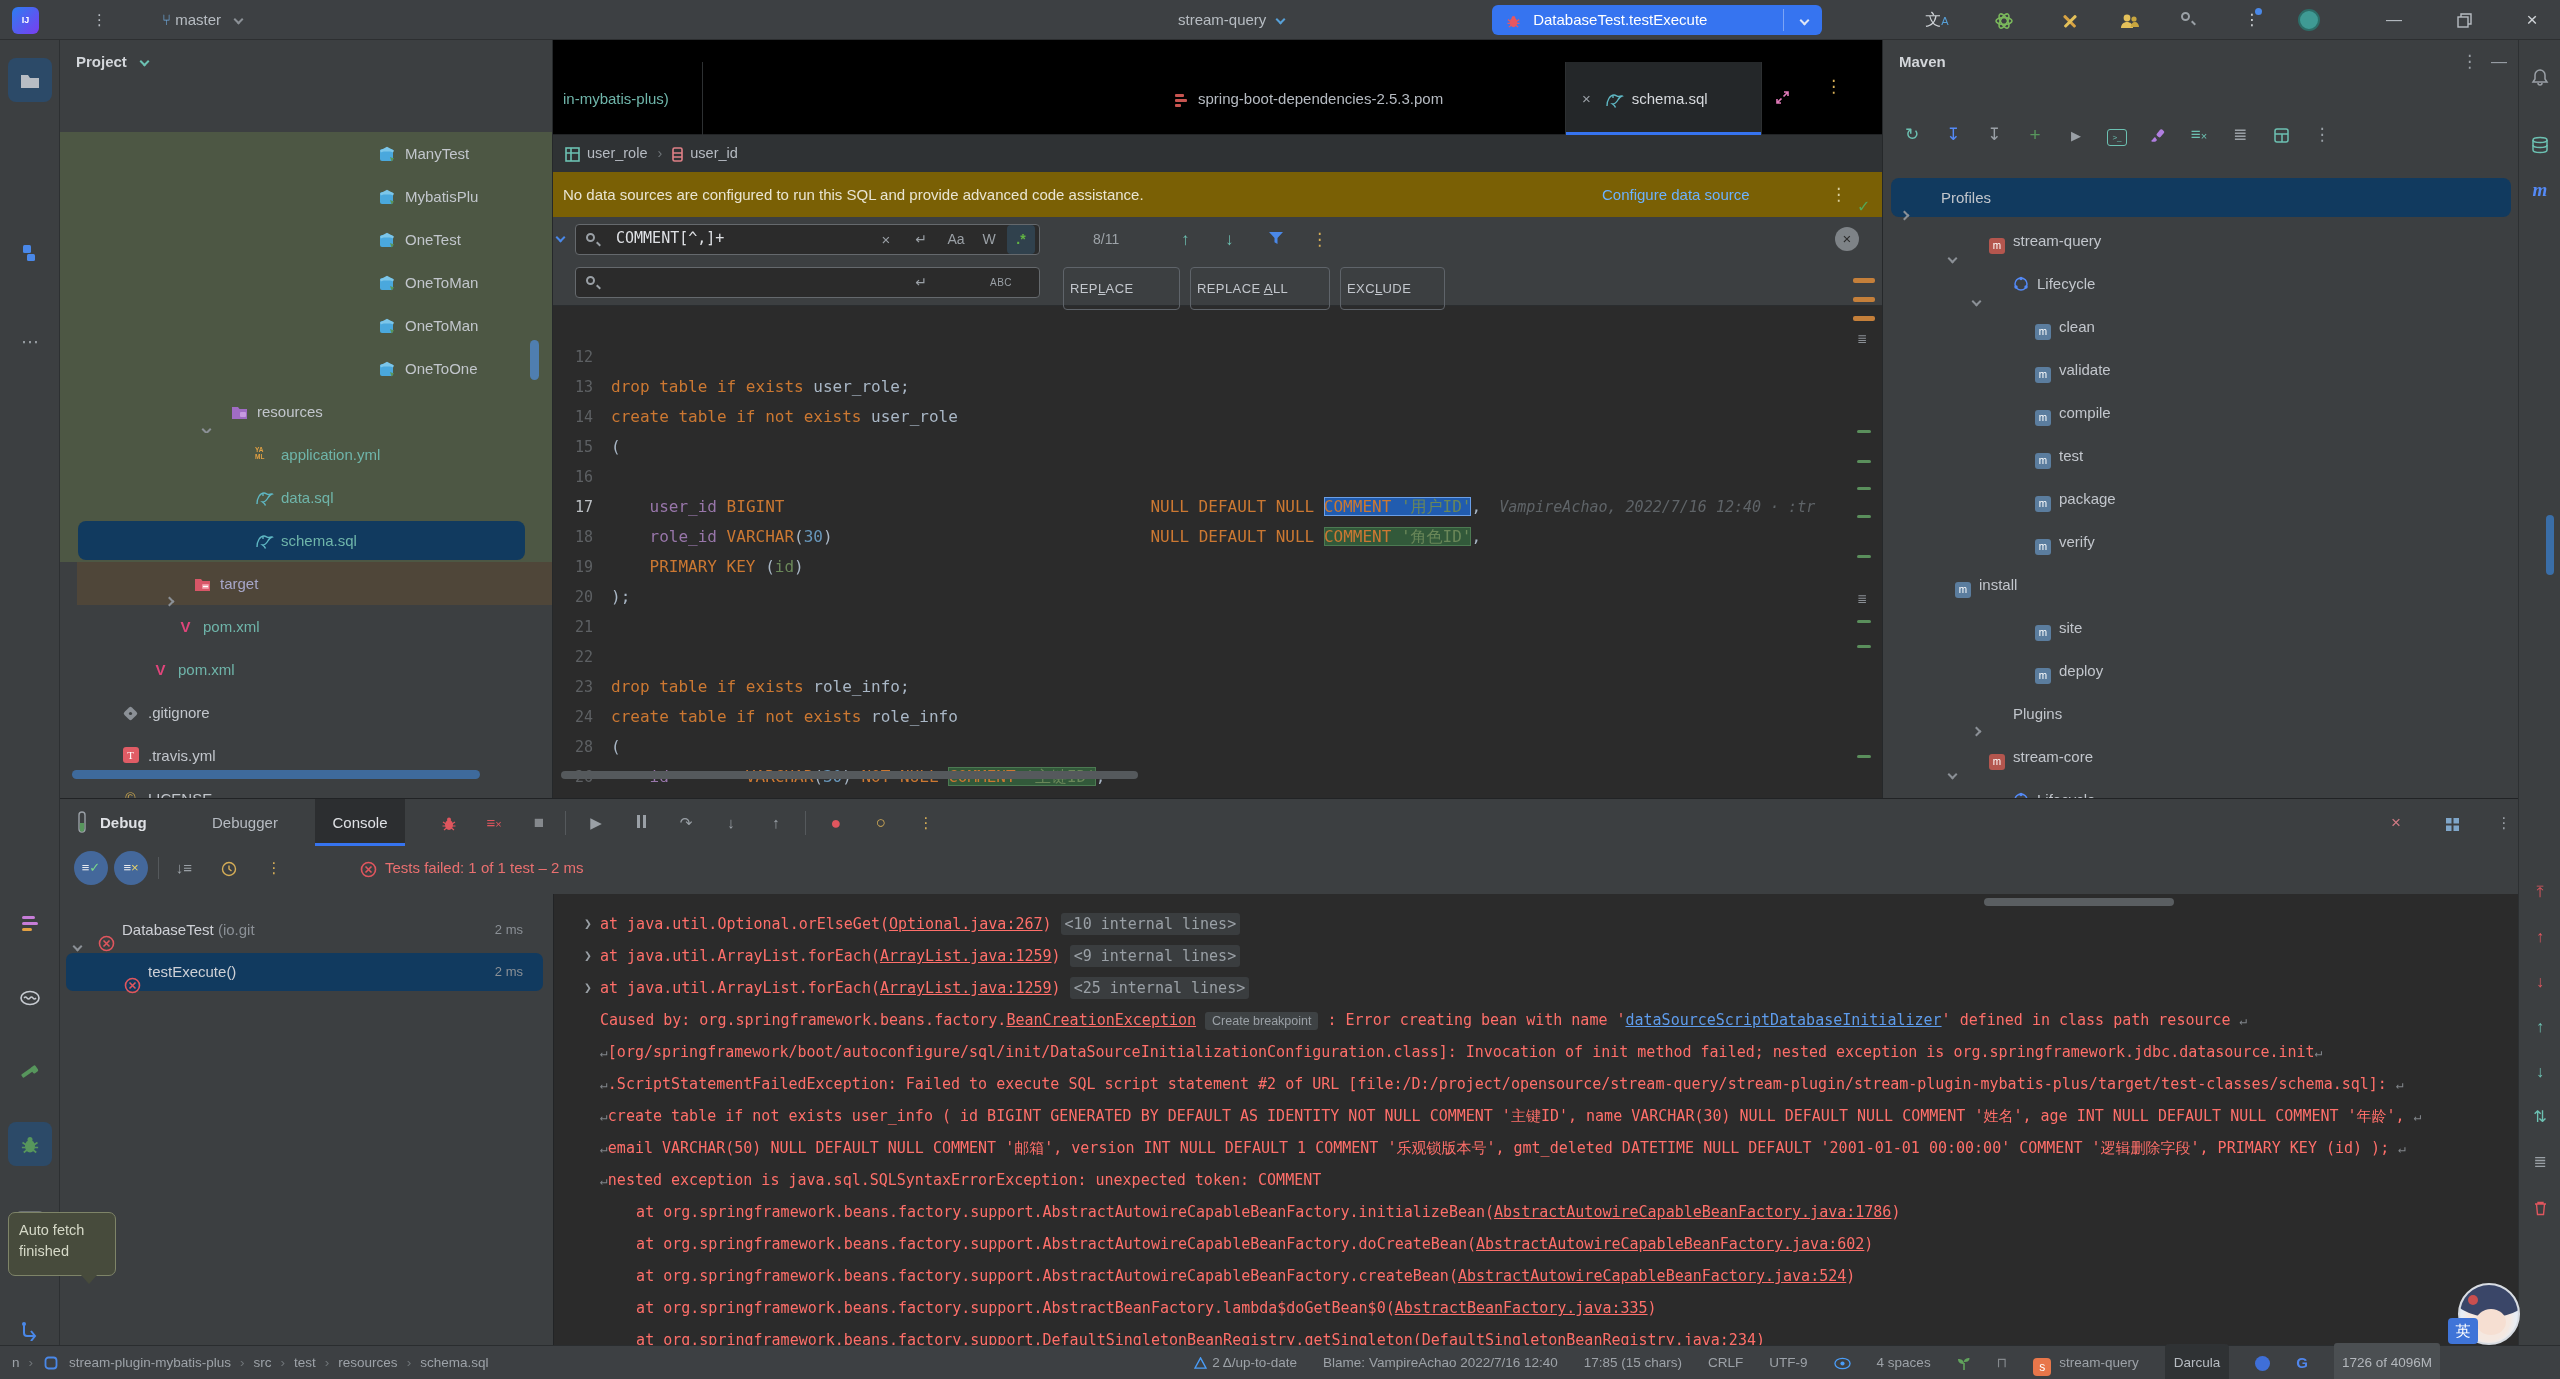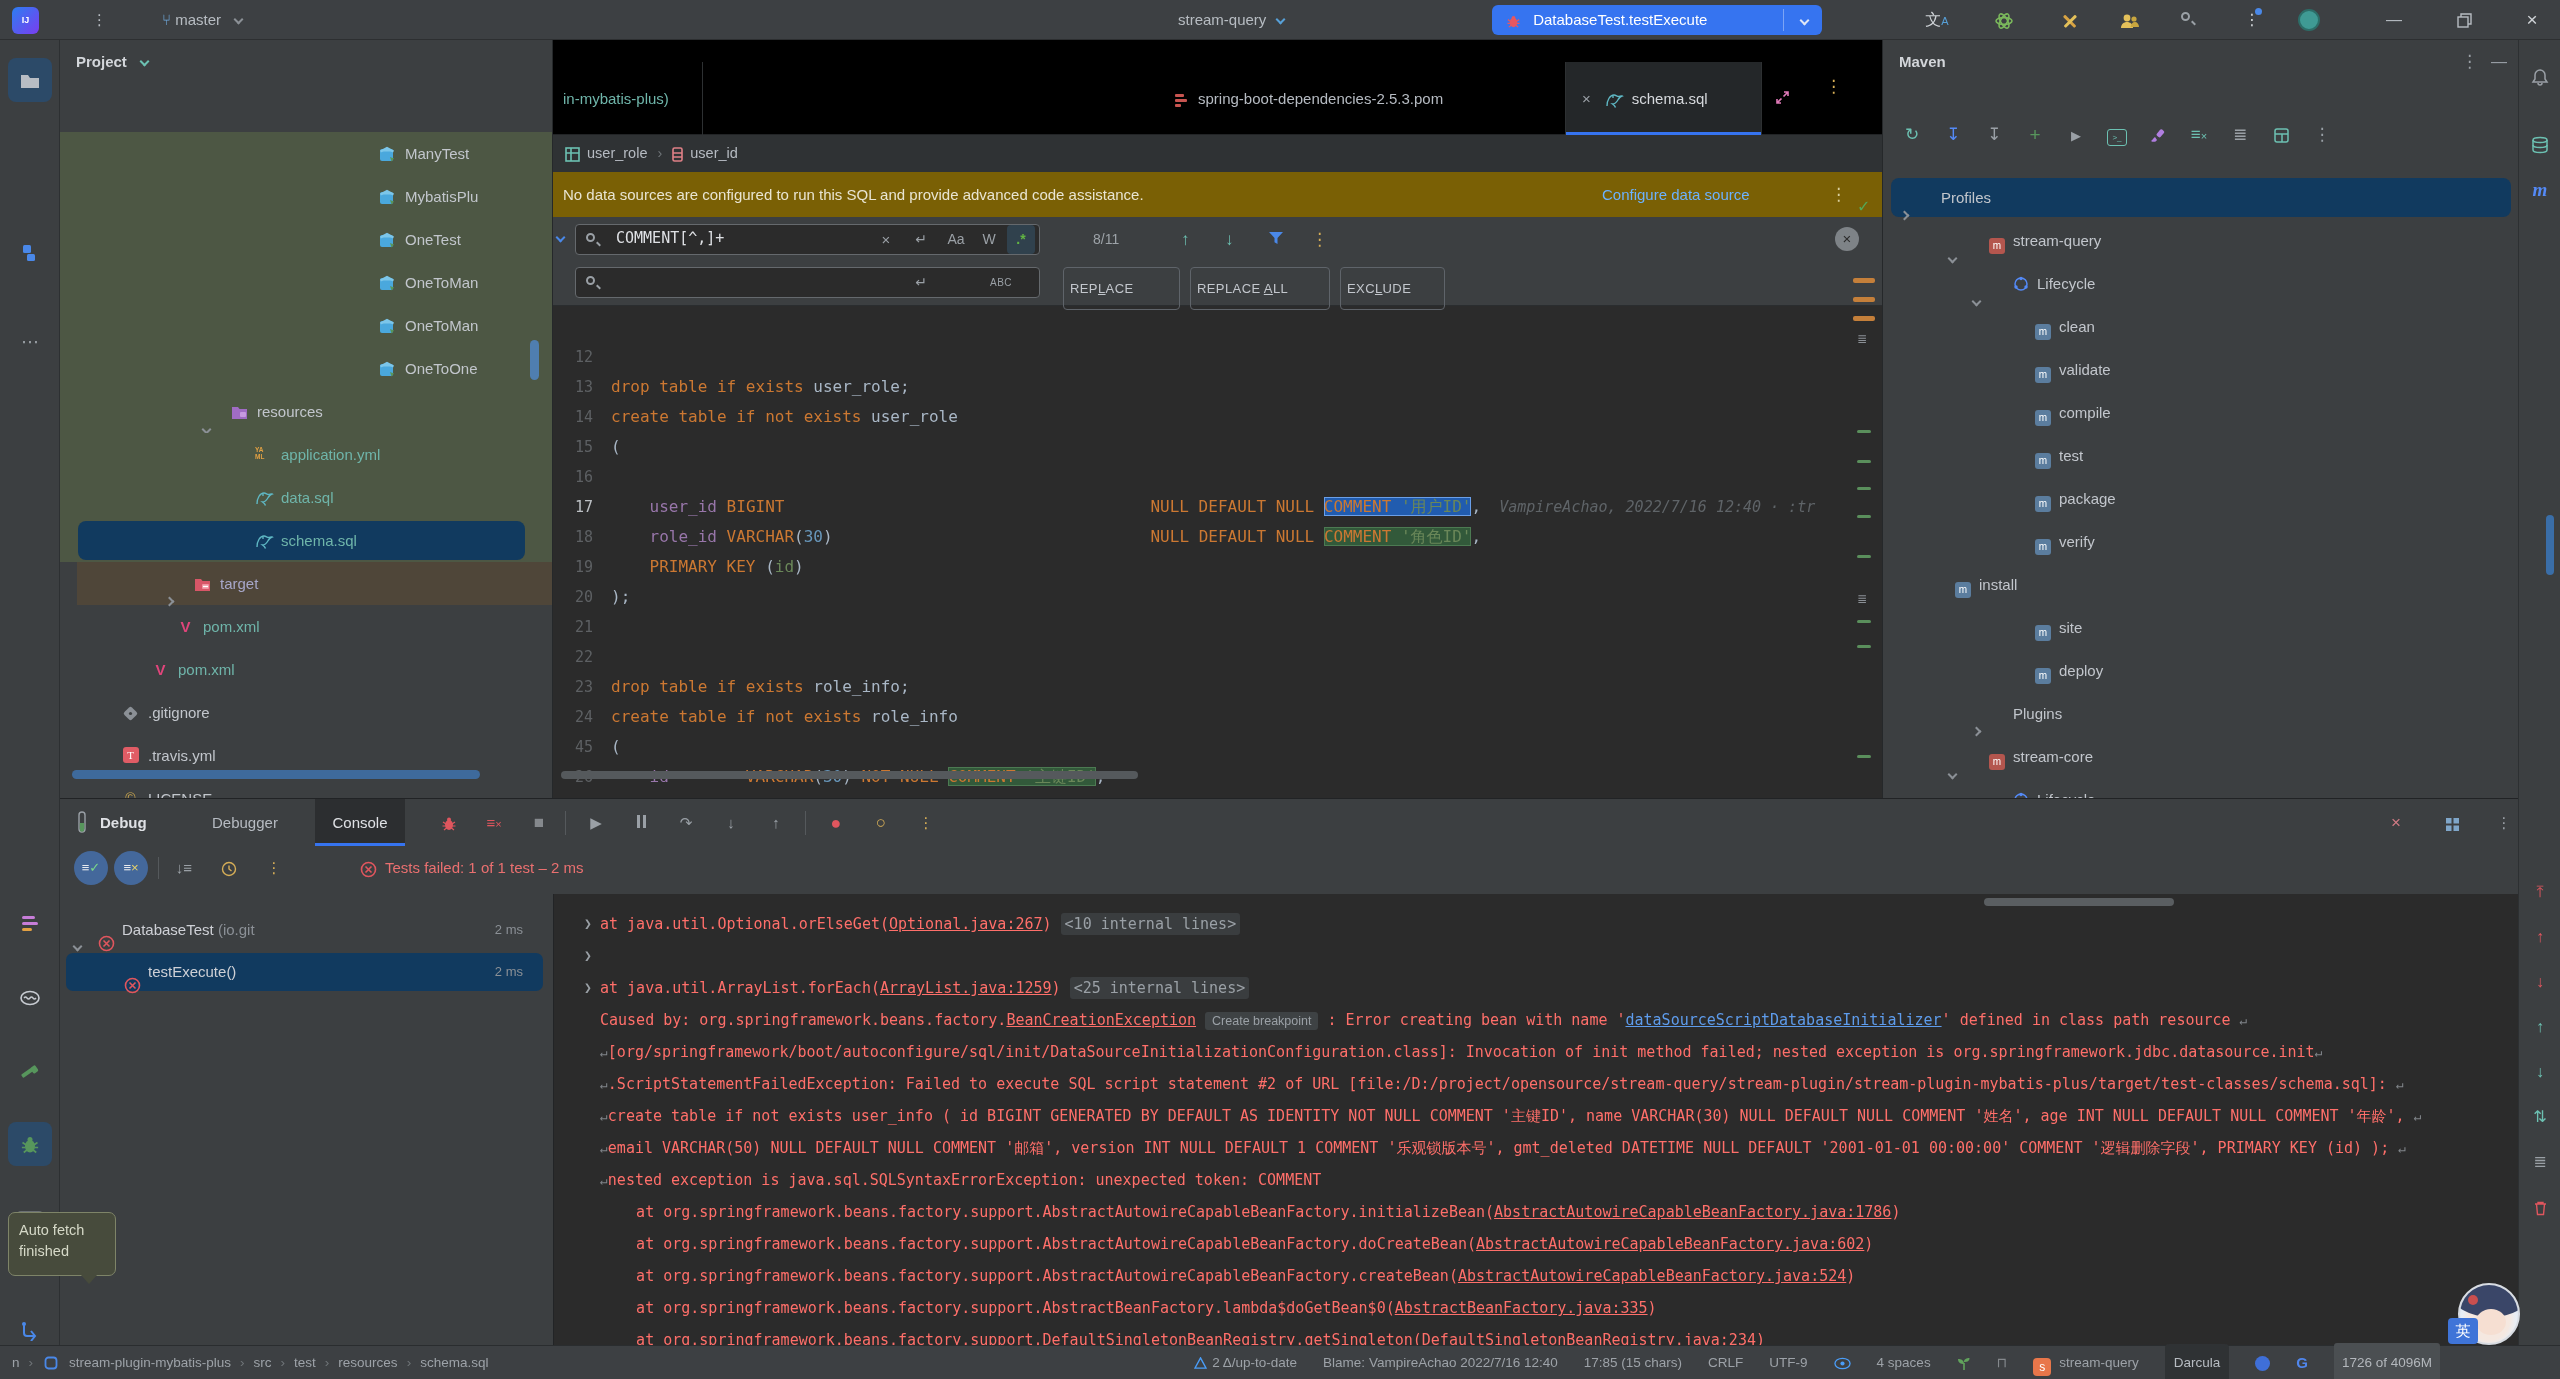--- a/index.html
+++ b/index.html
@@ -370,21 +370,21 @@
       <div class="cline mono" style="top: 392px;"><span class="ln">15</span><span class="ctext"><span class="pl">(</span></span></div>
       <div class="cline mono" style="top: 422px;"><span class="ln">16</span></div>
       <div class="cline mono" style="top: 452px;"><span class="ln cur">17</span><span class="ctext"><span class="pl">    </span><span class="id">user_id</span><span class="pl"> </span><span class="kw">BIGINT</span><span class="pl">                                      </span><span class="kw">NULL DEFAULT NULL </span><span class="hlb"><span class="kw">COMMENT </span><span class="str">'用户ID'</span></span><span class="pl">,</span><span class="bl">  VampireAchao, 2022/7/16 12:40 · :tr</span></span></div>
       <div class="cline mono" style="top: 482px;"><span class="ln">18</span><span class="ctext"><span class="pl">    </span><span class="id">role_id</span><span class="pl"> </span><span class="kw">VARCHAR</span><span class="pl">(</span><span class="num">30</span><span class="pl">)</span><span class="pl">                                 </span><span class="kw">NULL DEFAULT NULL </span><span class="hlg"><span class="kw">COMMENT </span><span class="str">'角色ID'</span></span><span class="pl">,</span></span></div>
       <div class="cline mono" style="top: 512px;"><span class="ln">19</span><span class="ctext"><span class="pl">    </span><span class="kw">PRIMARY KEY </span><span class="pl">(</span><span class="ref">id</span><span class="pl">)</span></span></div>
       <div class="cline mono" style="top: 542px;"><span class="ln">20</span><span class="ctext"><span class="pl">);</span></span></div>
       <div class="cline mono" style="top: 572px;"><span class="ln">21</span><span class="ctext"></span></div>
       <div class="cline mono" style="top: 602px;"><span class="ln">22</span><span class="ctext"></span></div>
       <div class="cline mono" style="top: 632px;"><span class="ln">23</span><span class="ctext"><span class="kw">drop table if exists </span><span class="pl">role_info;</span></span></div>
       <div class="cline mono" style="top: 662px;"><span class="ln">24</span><span class="ctext"><span class="kw">create table if not exists </span><span class="pl">role_info</span></span></div>
-      <div class="cline mono" style="top: 692px;"><span class="ln">45</span><span class="ctext"><span class="pl">(</span></span></div>
+      <div class="cline mono" style="top: 692px;"><span class="ln">28</span><span class="ctext"><span class="pl">(</span></span></div>
       <div class="cline mono" style="top: 722px;"><span class="ln">26</span><span class="ctext"><span class="pl">    </span><span class="id">id</span><span class="pl">        </span><span class="kw">VARCHAR</span><span class="pl">(</span><span class="num">30</span><span class="pl">)</span><span class="pl"> </span><span class="kw">NOT NULL </span><span class="hlg"><span class="kw">COMMENT </span><span class="str">'主键ID'</span></span><span class="pl">,</span></span></div>
     </div>
   <div class="abs" id="ehscroll"></div>
   <div class="abs" id="stripe">
     <span class="abs" style="left:8px;top:62px;color:#54a857;font-size:16px;font-weight:bold;">✓</span>
   <span class="smark" style="left: 4px; top: 143px; width: 22px; height: 5px; background: rgb(196, 127, 58);"></span>
       <span class="smark" style="left: 4px; top: 162px; width: 22px; height: 5px; background: rgb(196, 127, 58);"></span>
       <span class="smark" style="left: 4px; top: 181px; width: 22px; height: 5px; background: rgb(196, 127, 58);"></span>
       <span class="smark" style="left: 8px; top: 295px; width: 14px; height: 3px; background: rgb(90, 143, 92);"></span>
       <span class="smark" style="left: 8px; top: 325px; width: 14px; height: 3px; background: rgb(90, 143, 92);"></span>
@@ -558,21 +558,21 @@
             <path d="M5.5 5.5l6 6M11.5 5.5l-6 6" stroke="#e0565e" stroke-width="1.6"></path>
           </svg></span>
         <span class="abs" style="left:88px;">testExecute()</span>
         <span class="time">2 ms</span>
       </div>
     </div>
   <div class="abs" id="consolearea">
     <div class="abs" style="left:1430px;top:4px;width:190px;height:8px;border-radius:4px;background:#5a5e61;"></div>
     <div id="consolelines">
         <div class="kline mono" style="top: 14px;"><span class="fold">❯</span><span class="ktext"><span class="r">at java.util.Optional.orElseGet(</span><span class="lr">Optional.java:267</span><span class="r">) </span><span class="ibdg">&lt;10 internal lines&gt;</span></span></div>
-        <div class="kline mono" style="top: 46px;"><span class="fold">❯</span></div>
+        <div class="kline mono" style="top: 46px;"><span class="fold">❯</span><span class="ktext"><span class="r">at java.util.ArrayList.forEach(</span><span class="lr">ArrayList.java:1259</span><span class="r">) </span><span class="ibdg">&lt;9 internal lines&gt;</span></span></div>
         <div class="kline mono" style="top: 78px;"><span class="fold">❯</span><span class="ktext"><span class="r">at java.util.ArrayList.forEach(</span><span class="lr">ArrayList.java:1259</span><span class="r">) </span><span class="ibdg">&lt;25 internal lines&gt;</span></span></div>
         <div class="kline mono" style="top: 110px;"><span class="ktext"><span class="r">Caused by: org.springframework.beans.factory.</span><span class="lr">BeanCreationException</span><span class="r"> </span><span class="bdg">Create breakpoint</span><span class="r"> : Error creating bean with name '</span><span class="lb">dataSourceScriptDatabaseInitializer</span><span class="r">' defined in class path resource </span><span class="w">↵</span></span></div>
         <div class="kline mono" style="top: 142px;"><span class="ktext"><span class="w">↵</span><span class="r">[org/springframework/boot/autoconfigure/sql/init/DataSourceInitializationConfiguration.class]: Invocation of init method failed; nested exception is org.springframework.jdbc.datasource.init</span><span class="w">↵</span></span></div>
         <div class="kline mono" style="top: 174px;"><span class="ktext"><span class="w">↵</span><span class="r">.ScriptStatementFailedException: Failed to execute SQL script statement #2 of URL [file:/D:/project/opensource/stream-query/stream-plugin/stream-plugin-mybatis-plus/target/test-classes/schema.sql]: </span><span class="w">↵</span></span></div>
         <div class="kline mono" style="top: 206px;"><span class="ktext"><span class="w">↵</span><span class="r">create table if not exists user_info ( id BIGINT GENERATED BY DEFAULT AS IDENTITY NOT NULL COMMENT '主键ID', name VARCHAR(30) NULL DEFAULT NULL COMMENT '姓名', age INT NULL DEFAULT NULL COMMENT '年龄', </span><span class="w">↵</span></span></div>
         <div class="kline mono" style="top: 238px;"><span class="ktext"><span class="w">↵</span><span class="r">email VARCHAR(50) NULL DEFAULT NULL COMMENT '邮箱', version INT NULL DEFAULT 1 COMMENT '乐观锁版本号', gmt_deleted DATETIME NULL DEFAULT '2001-01-01 00:00:00' COMMENT '逻辑删除字段', PRIMARY KEY (id) ); </span><span class="w">↵</span></span></div>
         <div class="kline mono" style="top: 270px;"><span class="ktext"><span class="w">↵</span><span class="r">nested exception is java.sql.SQLSyntaxErrorException: unexpected token: COMMENT</span></span></div>
         <div class="kline mono" style="top: 302px;"><span class="ktext"><span class="r">    at org.springframework.beans.factory.support.AbstractAutowireCapableBeanFactory.initializeBean(</span><span class="lr">AbstractAutowireCapableBeanFactory.java:1786</span><span class="r">)</span></span></div>
         <div class="kline mono" style="top: 334px;"><span class="ktext"><span class="r">    at org.springframework.beans.factory.support.AbstractAutowireCapableBeanFactory.doCreateBean(</span><span class="lr">AbstractAutowireCapableBeanFactory.java:602</span><span class="r">)</span></span></div>
         <div class="kline mono" style="top: 366px;"><span class="ktext"><span class="r">    at org.springframework.beans.factory.support.AbstractAutowireCapableBeanFactory.createBean(</span><span class="lr">AbstractAutowireCapableBeanFactory.java:524</span><span class="r">)</span></span></div>

